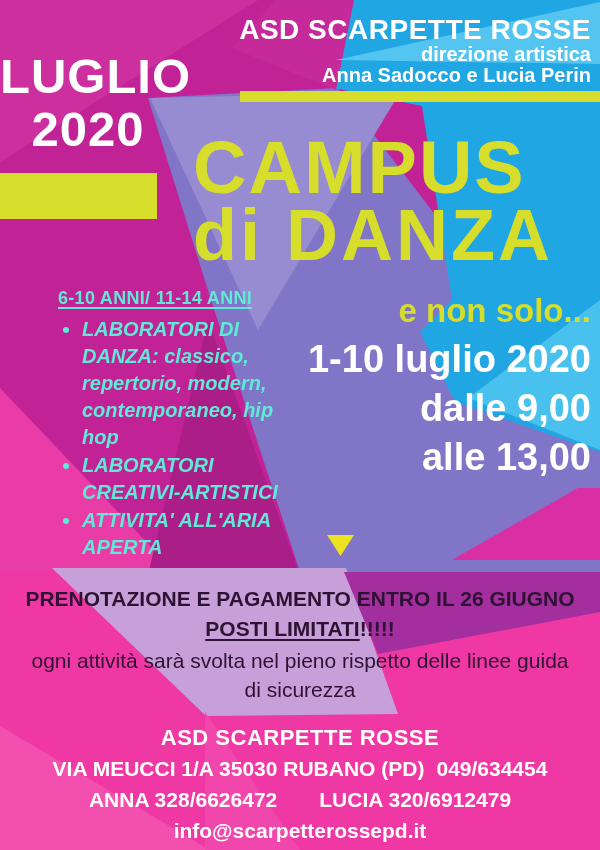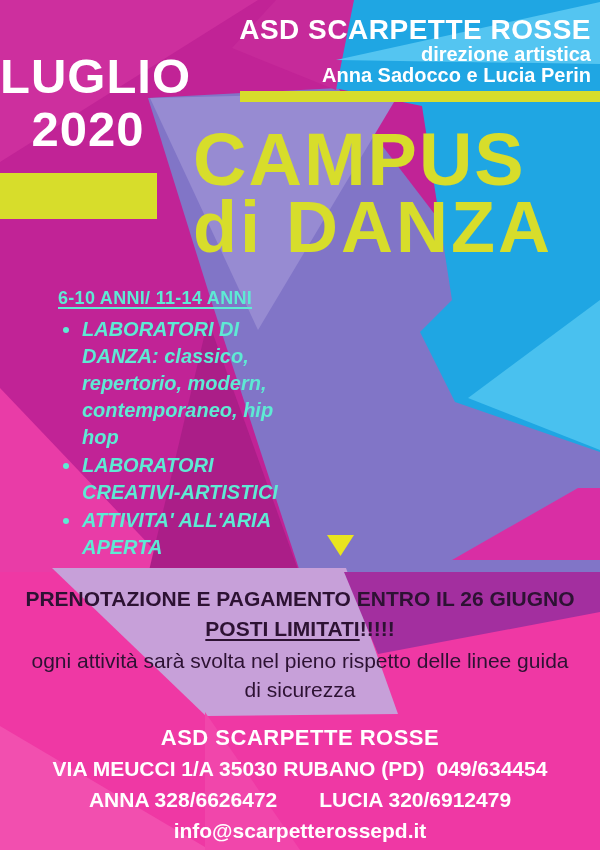--- a/index.html
+++ b/index.html
@@ -32,21 +32,21 @@
   .bar-left{left:0;top:173px;width:157px;height:46px;}
   .marker-tri{position:absolute;left:327px;top:535px;width:27px;height:21px;background:#e9e41f;
     clip-path:polygon(0 0,100% 0,50% 100%);}
   
   .header{position:absolute;top:15px;right:9px;text-align:right;color:#fff;line-height:1.04;}
   .header .org{font-size:28px;font-weight:700;letter-spacing:.5px;}
   .header .sub{font-size:20px;font-weight:600;}
   .date-badge{position:absolute;left:0;top:50px;width:176px;text-align:center;color:#fff;
     font-weight:700;font-size:49px;line-height:1.08;letter-spacing:1px;}
   .title{position:absolute;left:193px;top:126px;color:#d7dd2b;font-weight:700;line-height:.92;}
-  .title .t1{font-size:74px;letter-spacing:2px;}
+  .title .t1{font-size:74px;letter-spacing:2px;margin-top:8px;}
   .title .t2{font-size:72px;letter-spacing:3px;}
   .program{position:absolute;left:26px;top:288px;width:250px;color:#5eead4;margin-left:32px;}
   .program .heading{font-size:18px;font-weight:700;text-decoration:underline;
     text-underline-offset:3px;text-decoration-thickness:2px;letter-spacing:.3px;}
   .program ul{margin:7px 0 0 0;padding-left:24px;font-size:20px;font-weight:700;line-height:27px;}
   .program li{margin-bottom:1px;font-style:italic;}
   .schedule{position:absolute;right:9px;top:292px;text-align:right;}
   .schedule .tagline{color:#d7dd2b;font-size:33px;font-weight:700;margin-bottom:10px;}
   .schedule .row{color:#fff;font-size:38px;font-weight:700;margin-bottom:9px;line-height:1.05;}
   .notice{position:absolute;left:0;right:0;top:584px;text-align:center;color:#2d1233;}
@@ -103,20 +103,26 @@
 
   <div class="program">
     <div class="heading">6-10 ANNI/ 11-14 ANNI</div>
     <ul>
       <li>LABORATORI DI DANZA: classico, repertorio, modern, contemporaneo, hip hop</li>
       <li>LABORATORI CREATIVI-ARTISTICI</li>
       <li>ATTIVITA' ALL'ARIA APERTA</li>
     </ul>
   </div>
 
+  <div class="schedule">
+    <div class="tagline">e non solo...</div>
+    <div class="row">1-10 luglio 2020</div>
+    <div class="row">dalle 9,00</div>
+    <div class="row">alle 13,00</div>
+  </div>
 
   <div class="notice">
     <div class="n1">PRENOTAZIONE E PAGAMENTO ENTRO IL 26 GIUGNO</div>
     <div class="n2"><span class="u">POSTI LIMITATI</span><span>!!!!!</span></div>
     <div class="safety">ogni attività sarà svolta nel pieno rispetto delle linee guida di sicurezza</div>
   </div>
 
   <div class="contact">
     <div class="c-org">ASD SCARPETTE ROSSE</div>
     <div class="c-line"><span>VIA MEUCCI 1/A 35030 RUBANO (PD)</span><span class="gap-sm"></span><span>049/634454</span></div>

